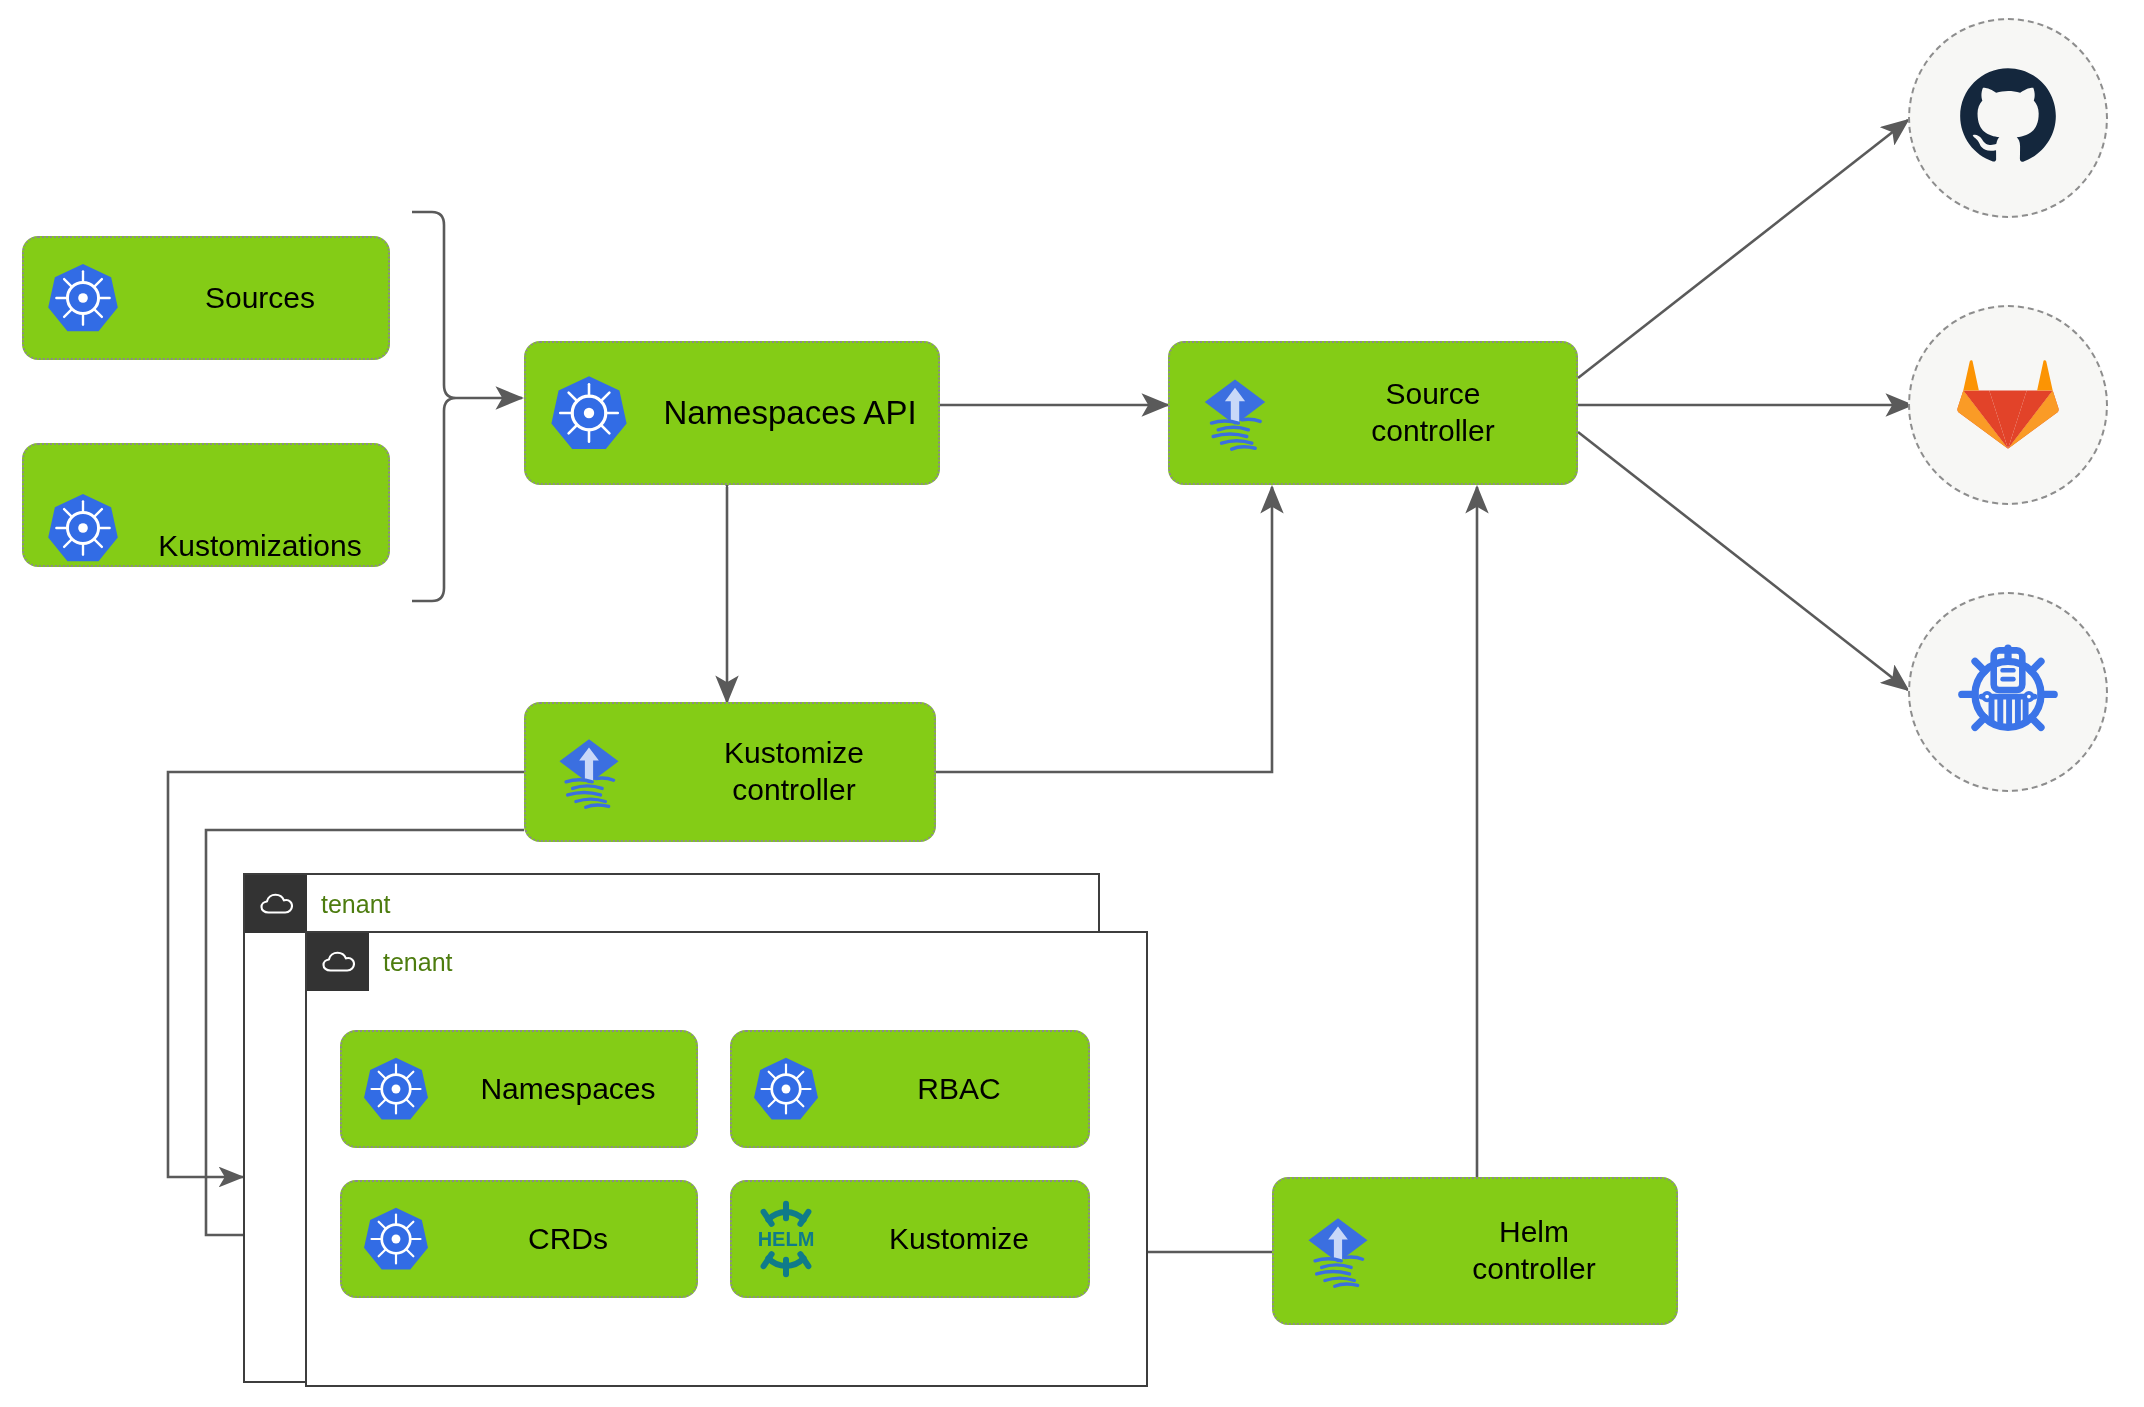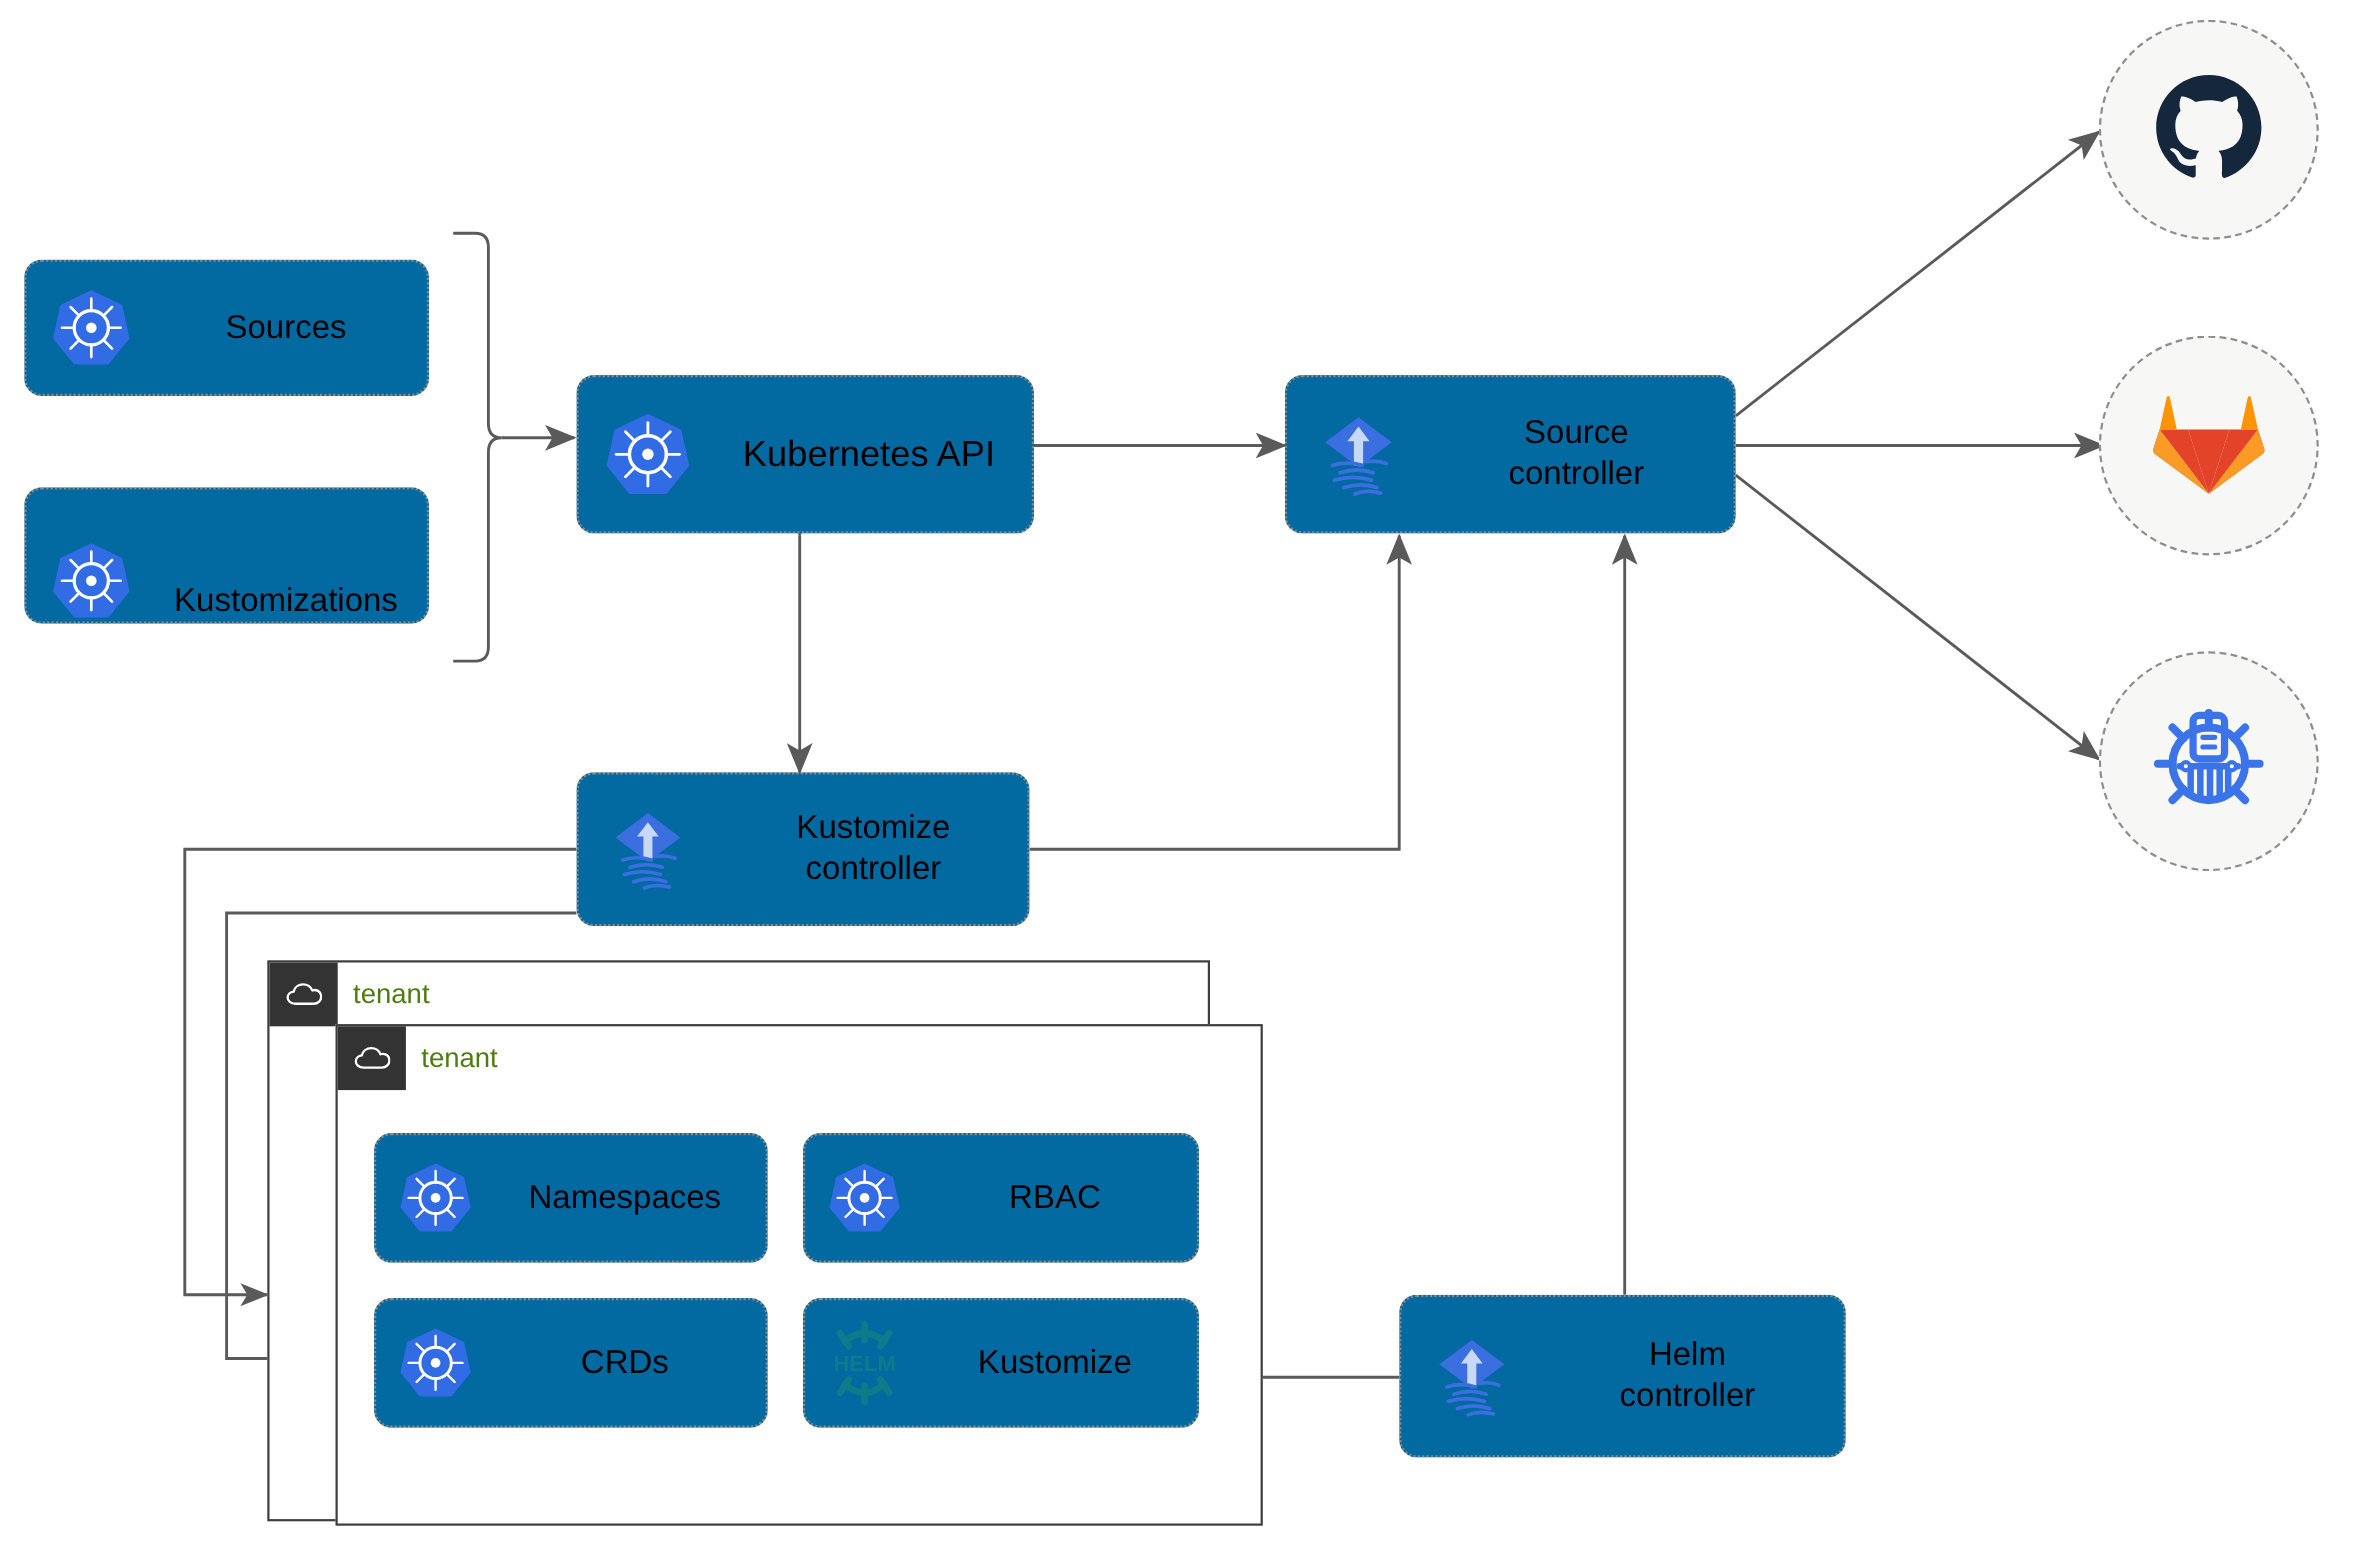--- a/index.html
+++ b/index.html
@@ -1,20 +1,20 @@
 <!DOCTYPE html>
 <html><head>
 <meta charset="utf-8">
 <style>
   html,body{margin:0;padding:0;background:#ffffff;}
   body{width:2144px;height:1407px;font-family:"Liberation Sans",sans-serif;-webkit-font-smoothing:antialiased;}
   #stage{position:relative;width:2144px;height:1407px;overflow:hidden;background:#fff;}
   #wires{position:absolute;left:0;top:0;width:2144px;height:1407px;}
 
-  .node{position:absolute;box-sizing:border-box;background:#0369a1;
+  .node{position:absolute;box-sizing:border-box;background:#84cc16;
         border:2.2px dotted #8a8a8a;border-radius:16px;display:flex;align-items:center;}
   .node .ico{flex:0 0 auto;display:flex;align-items:center;justify-content:center;}
   .node .lbl{flex:1 1 auto;text-align:center;color:#000;line-height:1.22;
              font-size:30px;padding-right:10px;}
   .node.two-line .lbl{font-size:30px;}
 
   .circ{position:absolute;box-sizing:border-box;border:2.6px dashed #8d8d8d;
         border-radius:50%;background:#f7f7f5;display:flex;align-items:center;justify-content:center;}
 
   .tenant{position:absolute;box-sizing:border-box;background:#ffffff;border:2.4px solid #3d3d3d;}
@@ -142,21 +142,21 @@
             <line x1="50" y1="71" x2="50" y2="86"></line>
           <line x1="14" y1="50" x2="29" y2="50"></line>
             <line x1="71" y1="50" x2="86" y2="50"></line>
           <line x1="24.5" y1="24.5" x2="35" y2="35"></line>
             <line x1="65" y1="65" x2="75.5" y2="75.5"></line>
           <line x1="75.5" y1="24.5" x2="65" y2="35"></line>
             <line x1="35" y1="65" x2="24.5" y2="75.5"></line>
         </g>
       </svg>
     </span>
-    <span class="lbl" style="font-size:33px;">Kubernetes API</span>
+    <span class="lbl" style="font-size:33px;">Namespaces API</span>
   </div>
 
   <div class="node two-line" style="left:1168px;top:341px;width:410px;height:144px;">
     <span class="ico" style="width:130px;">
       <svg width="84" height="84" viewBox="0 0 100 100">
         <path d="M50,10 L86,37 L50,64 L14,37 Z" fill="#3b6fe0"></path>
         <path d="M50,20 L62,36 L55,36 L55,62 L45,62 L45,36 L38,36 Z" fill="#c8d8f8"></path>
         <g stroke="#3b6fe0" stroke-width="4.1" stroke-linecap="round" fill="none">
           <path d="M22,62 Q38,57 54,62"></path>
           <path d="M30,70 Q48,64 66,70"></path>

